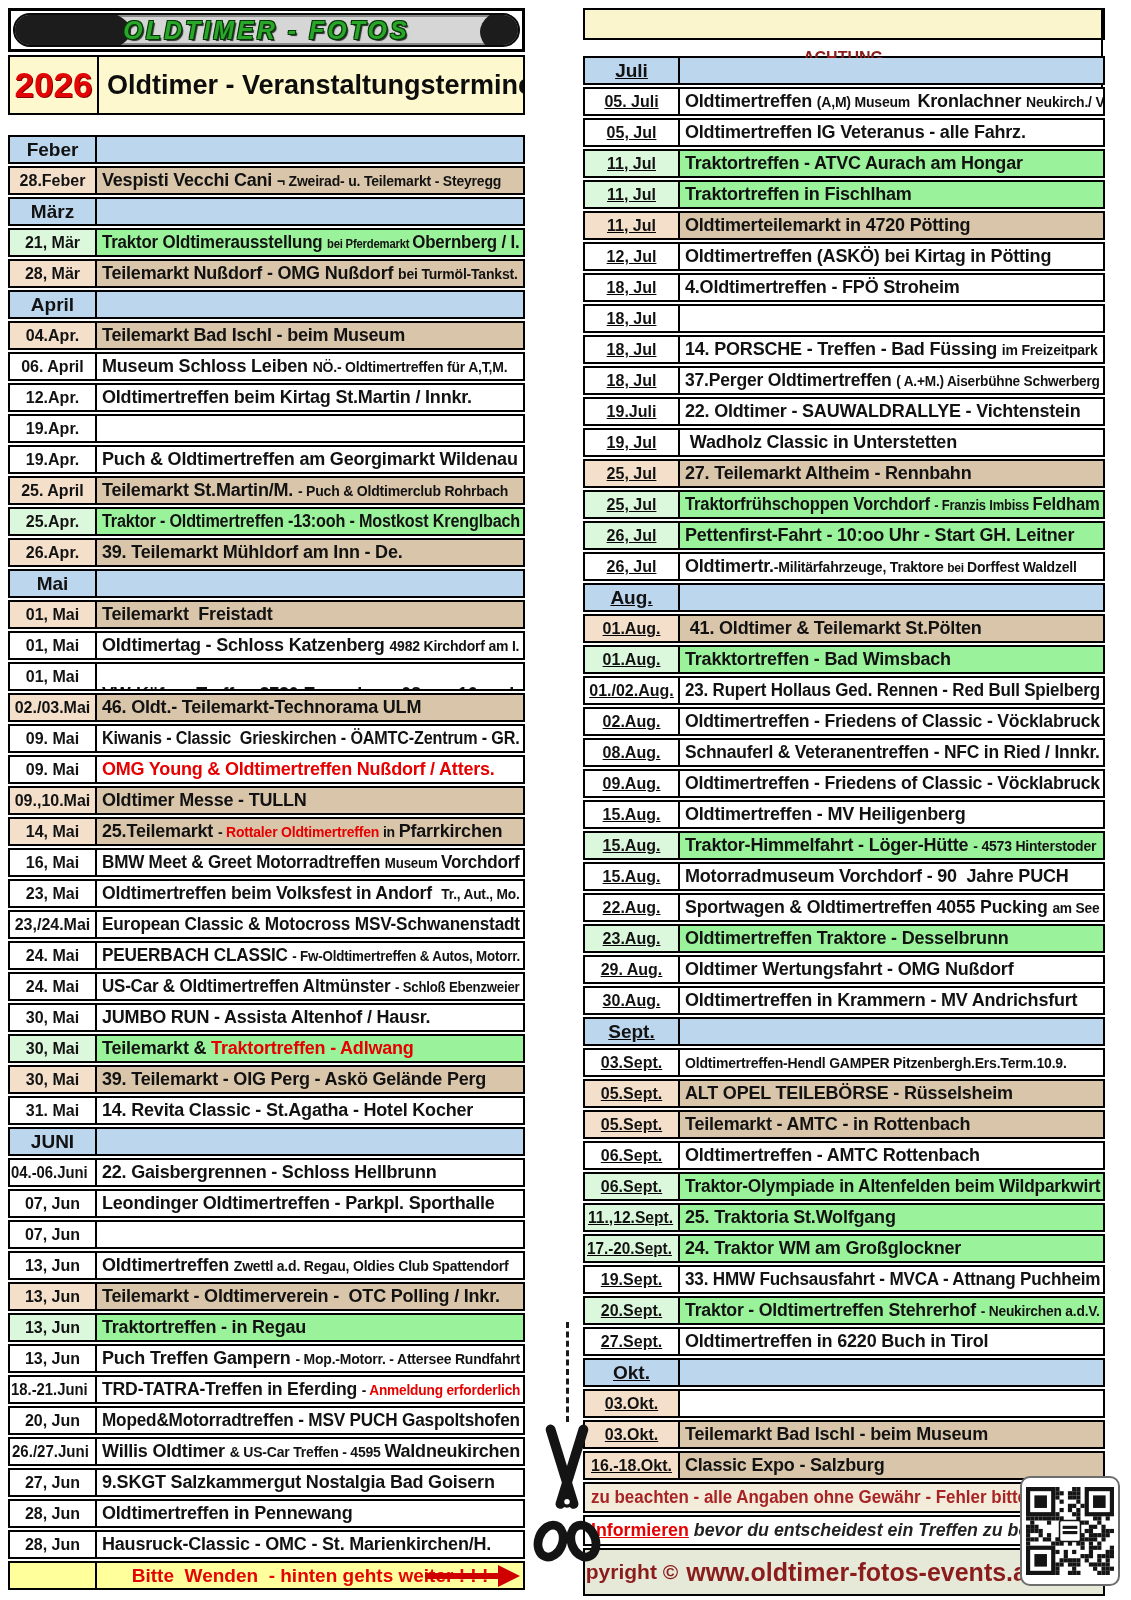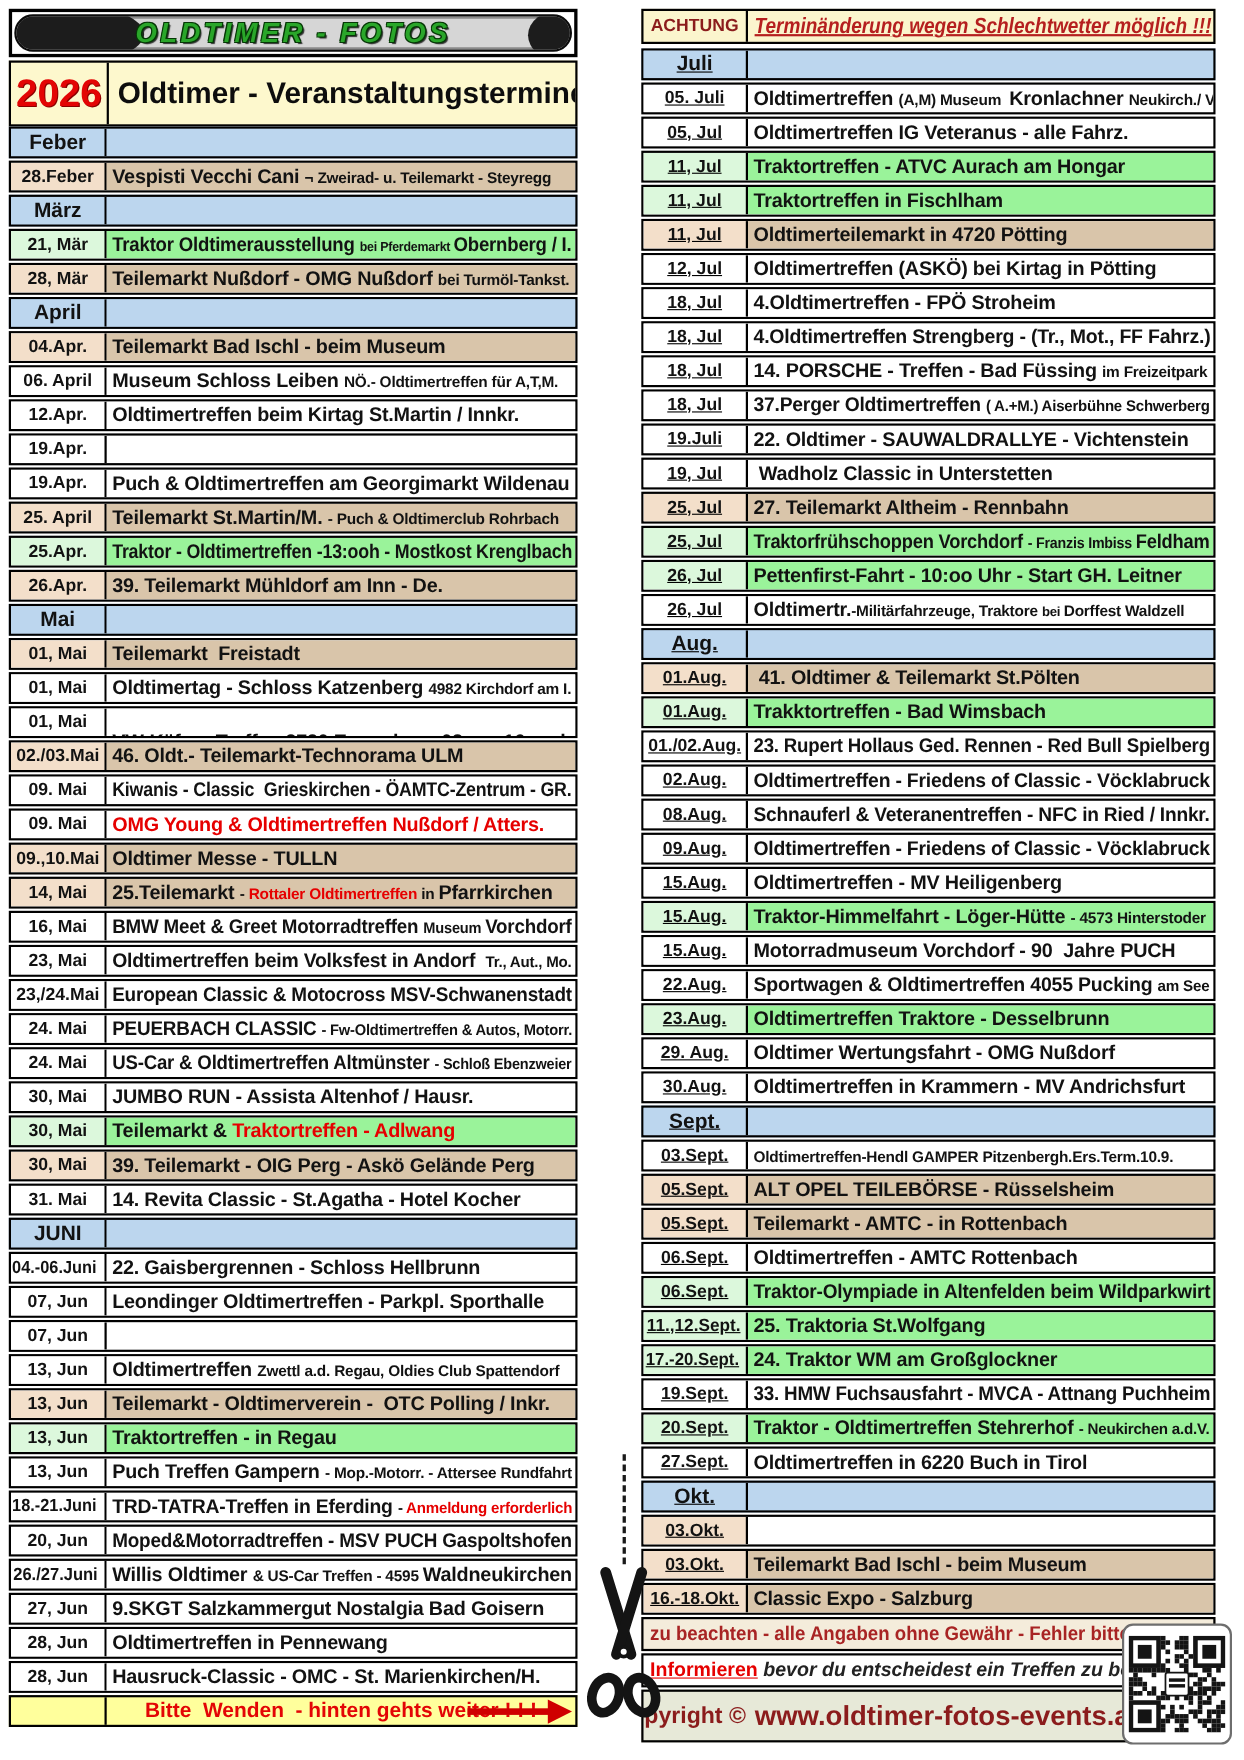--- a/index.html
+++ b/index.html
@@ -12,21 +12,21 @@
 
   
   .lrow{box-sizing:border-box;height:44px;border:3px solid #000;margin-bottom:3px;background:#fff;display:flex;align-items:center;justify-content:center;padding:0 2px;}
   .oval{position:relative;width:100%;height:34px;border-radius:17px/50%;background:#d6d6d6;border:2px solid #0a0a0a;box-shadow:inset 0 0 0 2px #8a8a8a;display:flex;align-items:center;justify-content:center;overflow:hidden;box-sizing:border-box;}
   .oval::before{content:"";position:absolute;left:-14px;top:-10px;width:130px;height:52px;background:#1c1c1c;border-radius:50%;}
   .oval::after{content:"";position:absolute;right:-22px;top:-6px;width:60px;height:46px;background:#1c1c1c;border-radius:50%;}
   .logo-text{position:relative;z-index:2;font-size:25px;font-weight:bold;font-style:italic;color:#2aa62a;letter-spacing:3px;white-space:nowrap;
     text-shadow:-1px -1px 0 #063806,1px -1px 0 #063806,-1px 1px 0 #063806,1px 1px 0 #063806,2px 2px 1px #2e2e2e;}
 
   
-  .trow{box-sizing:border-box;height:60px;border:2px solid #000;margin-bottom:0;background:#fdf8cd;display:flex;}
+  .trow{box-sizing:border-box;height:60px;border:2px solid #000;margin-bottom:20px;background:#fdf8cd;display:flex;}
   .year{flex:0 0 87px;border-right:2px solid #000;display:flex;align-items:center;justify-content:center;font-size:35px;font-weight:bold;color:#e30505;text-shadow:1px 1px 0 #8b0000;}
   .ttitle{flex:1;display:flex;align-items:center;padding-left:8px;font-size:27px;font-weight:bold;color:#0d0d0d;white-space:nowrap;overflow:hidden;}
 
   
   .row{box-sizing:border-box;height:29px;margin-bottom:2px;border:2px solid #000;display:flex;align-items:stretch;overflow:hidden;background:#fff;}
   .date{box-sizing:border-box;flex:0 0 87px;border-right:2px solid #000;display:flex;align-items:center;justify-content:center;overflow:hidden;padding:0 2px;}
   #right-tbl .date{flex-basis:95px;text-decoration:underline;}
   .event{flex:1;display:flex;align-items:center;padding:0 5px;overflow:hidden;position:relative;}
   .fit{display:inline-block;white-space:pre;transform-origin:0 50%;}
   .event .fit{font-size:18px;font-weight:bold;color:#121212;letter-spacing:-0.2px;}
@@ -42,21 +42,21 @@
 
   .seg-sm{font-size:14px;}
   .seg-xs{font-size:12px;}
   .seg-red{color:#e60000;}
   .seg-darkred{color:#a82424;}
   .seg-u{text-decoration:underline;}
   .seg-italic{font-style:italic;}
   .seg-dark{color:#222;}
 
   
-  .arow{box-sizing:border-box;height:32px;border:2px solid #000;margin-bottom:4px;background:#fbf5cd;display:flex;}
+  .arow{box-sizing:border-box;height:32px;border:2px solid #000;margin-bottom:16px;background:#fbf5cd;display:flex;flex-direction:column;}
   .arow .adate{box-sizing:border-box;flex:0 0 95px;border-right:2px solid #000;display:flex;align-items:center;justify-content:center;font-size:16px;font-weight:bold;color:#8b1c1c;}
   .arow .atext{flex:1;display:flex;align-items:center;padding:0 6px;overflow:hidden;}
   .arow .atext .fit{font-size:20px;font-weight:bold;font-style:italic;text-decoration:underline;color:#b51f1f;}
 
   
   .bwrow{box-sizing:border-box;height:29px;border:2px solid #000;background:#ffff9c;display:flex;}
   .bwrow .bdate{box-sizing:border-box;flex:0 0 87px;border-right:2px solid #000;}
   .bwrow .bevent{flex:1;position:relative;display:flex;align-items:center;justify-content:center;overflow:hidden;}
   .bwrow .fit{font-size:19px;font-weight:bold;color:#e30505;}
   .arr-line{position:absolute;right:24px;top:50%;margin-top:-3px;width:74px;height:6px;background:#cf0000;}
@@ -523,23 +523,20 @@
           <div class="date">
             <span class="fit">18, Jul</span>
           </div>
           <div class="event">
             <span class="fit"><span>4.Oldtimertreffen - FPÖ Stroheim</span></span>
           </div>
         </div>
         <div class="row bg-white">
           <div class="date">
             <span class="fit">18, Jul</span>
-          </div>
-          <div class="event">
-            <span class="fit" style="transform: scaleX(0.985748);"><span>4.Oldtimertreffen Strengberg - (Tr., Mot., FF Fahrz.)</span></span>
           </div>
         </div>
         <div class="row bg-white">
           <div class="date">
             <span class="fit">18, Jul</span>
           </div>
           <div class="event">
             <span class="fit"><span>14. PORSCHE - Treffen - Bad Füssing </span><span class="seg-sm">im Freizeitpark</span></span>
           </div>
         </div>

